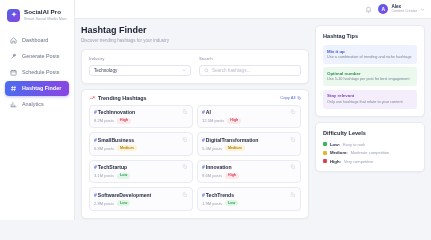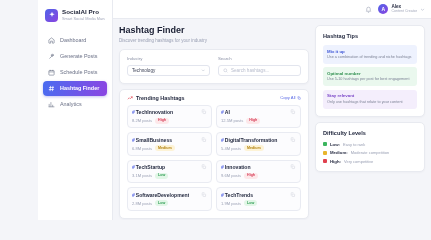--- a/index.html
+++ b/index.html
@@ -3,21 +3,21 @@
 <meta charset="utf-8">
 <style>
   * { box-sizing: border-box; margin: 0; padding: 0; }
   html, body {
     width: 431px; height: 220px;
     font-family: "Liberation Sans", sans-serif;
     background: #f4f5f9;
     overflow: hidden;
     -webkit-font-smoothing: antialiased;
   }
-  .app { display: flex; width: 431px; height: 220px; padding-left: 38px; }
+  .app { display: flex; width: 431px; height: 220px; }
 
   
   .sidebar {
     width: 75px; height: 220px;
     background: #ffffff;
     border-right: 1px solid #e8eaf0;
     padding: 6px 5px;
     flex: 0 0 75px;
   }
   .brand { display: flex; align-items: center; gap: 4px; padding: 2px 2px 0 2px; }

